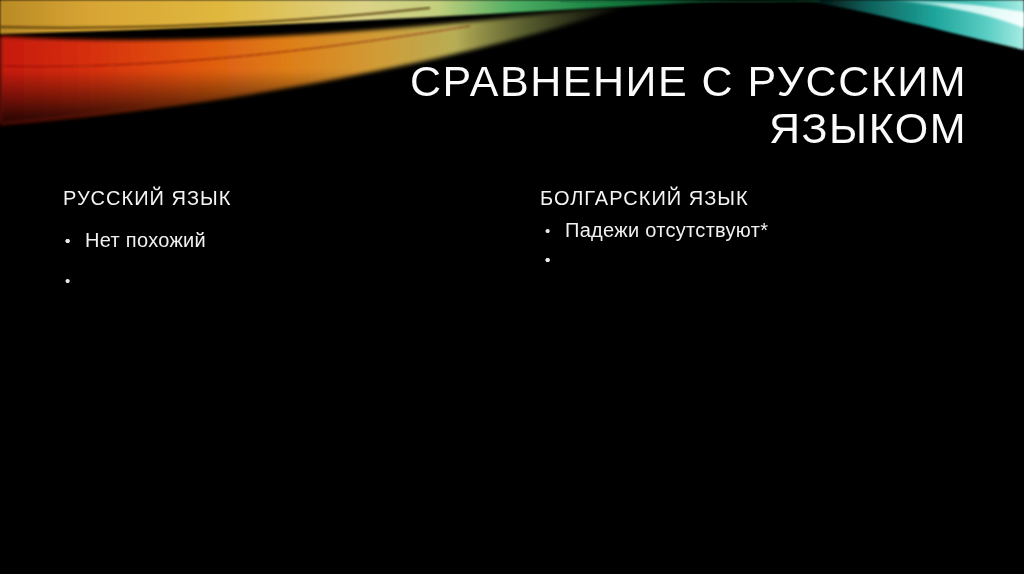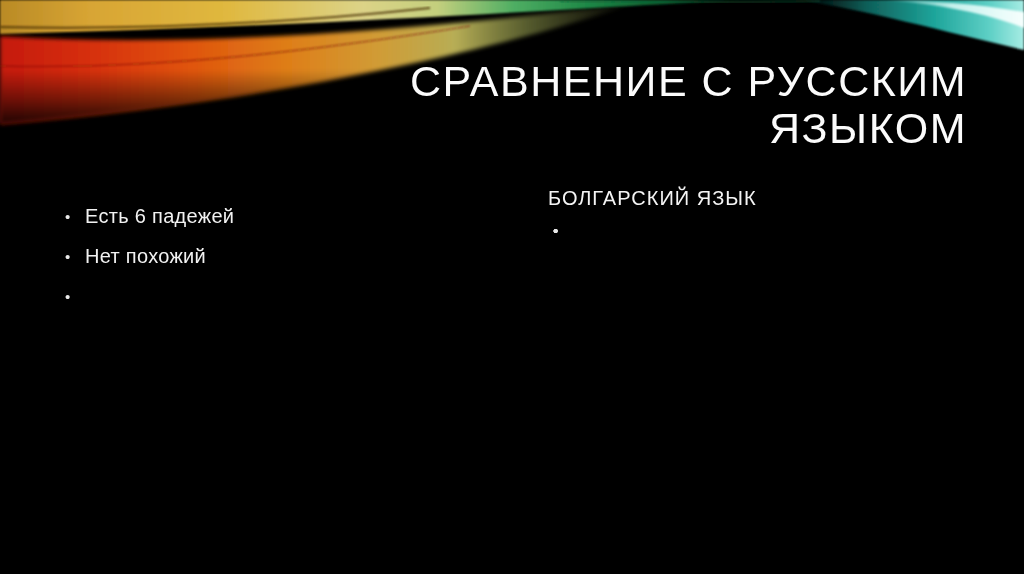--- a/index.html
+++ b/index.html
@@ -20,21 +20,21 @@
     margin:0;
     text-align:right;
     font-size:43px;
     line-height:47px;
     font-weight:400;
     letter-spacing:1.5px;
     color:#fbfbfb;
   }
   .column{position:absolute;top:186px;}
   .col-left{left:63px;width:440px;}
-  .col-right{left:540px;width:450px;margin-left:8px;}
+  .col-right{left:540px;width:450px;}
   .col-heading{
     margin:0;
     font-size:20px;
     line-height:24px;
     font-weight:400;
     letter-spacing:1px;
     color:#f4f4f4;
   }
   .bullets{list-style:none;margin:0;padding:0;}
   .col-left  .bullets{margin-top:19px;}
@@ -118,44 +118,45 @@
     <path d="M0,66 C160,70 320,50 470,26" stroke="rgba(120,20,5,0.5)" stroke-width="1.5" fill="none" filter="url(#soft1)"></path>
     <path d="M560,1.5 C660,4 740,2 820,1" stroke="rgba(18,96,60,0.55)" stroke-width="2" fill="none" filter="url(#soft1)"></path>
 
     <path d="M798,0 L1024,0 L1024,50 C946,32 862,9 798,0 Z" fill="url(#gradCyan)" filter="url(#soft1)"></path>
     <path d="M880,0 C938,3 992,15 1024,28 L1024,12 C978,4 928,0 884,0 Z" fill="url(#gradCore)" filter="url(#soft1)"></path>
   </svg>
 
   <h1 class="title">СРАВНЕНИЕ С РУССКИМ ЯЗЫКОМ</h1>
 
   <section class="column col-left">
+    <h2 class="col-heading">РУССКИЙ ЯЗЫК</h2>
     <ul class="bullets">
 
         <li>
           <span class="bullet">•</span>
-          <span>Есть 6 падежей</span>
         </li>
 
         <li>
           <span class="bullet">•</span>
           <span>Нет похожий</span>
         </li>
 
         <li>
           <span class="bullet">•</span>
         </li>
       </ul>
   </section>
 
   <section class="column col-right">
     <h2 class="col-heading">БОЛГАРСКИЙ ЯЗЫК</h2>
     <ul class="bullets">
 
         <li>
           <span class="bullet">•</span>
+          <span>Падежи отсутствуют*</span>
         </li>
 
         <li>
           <span class="bullet">•</span>
         </li>
 
         <li>
           <span class="bullet">•</span>
         </li>
       </ul>

